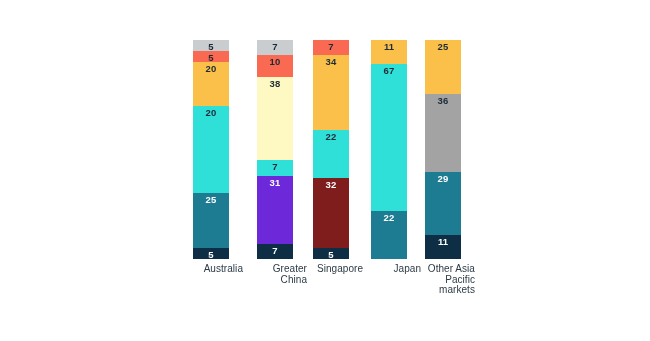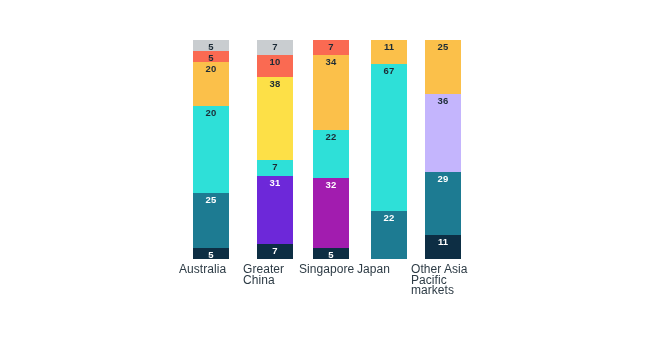--- a/index.html
+++ b/index.html
@@ -53,22 +53,22 @@
     font-size: 9.5px;
     font-weight: bold;
     line-height: 11px;
     letter-spacing: 0.1px;
   }
   .cat-label {
     position: absolute;
     top: 224px;
     left: -14px;
     width: 64px;
-    text-align: left;
-    font-size: 12px;
+    text-align: right;
+    font-size: 10px;
     line-height: 10.5px;
     color: #2d3b45;
     letter-spacing: 0.05px;
   }
 </style>
 </head>
 <body>
 
 <div id="chart-root">
   <div class="plot-area" id="plot-area">
@@ -98,21 +98,21 @@
         </div>
       </div>
       <div class="bar-group" style="left: 257px; top: 40px; height: 279px;">
         <div class="bar-stack" style="height: 219px;">
           <div class="segment" style="background: rgb(201, 205, 208); flex: 7 0 0px; height: 15.33px;">
             <span class="segment-label" style="color: rgb(28, 43, 54);">7</span>
           </div>
           <div class="segment" style="background: rgb(250, 106, 82); flex: 10 0 0px; height: 21.9px;">
             <span class="segment-label" style="color: rgb(28, 43, 54);">10</span>
           </div>
-          <div class="segment" style="background: #fde047; flex: 38 0 0px; height: 83.22px; text-decoration: underline;">
+          <div class="segment" style="background: #fef9c3; flex: 38 0 0px; height: 83.22px; text-decoration: underline;">
             <span class="segment-label" style="color: rgb(28, 43, 54);">38</span>
           </div>
           <div class="segment" style="background: rgb(46, 224, 216); flex: 7 0 0px; height: 15.33px;">
             <span class="segment-label" style="color: rgb(28, 43, 54);">7</span>
           </div>
           <div class="segment" style="background: #6d28d9; flex: 31 0 0px; height: 67.89px;">
             <span class="segment-label" style="color: rgb(255, 255, 255);">31</span>
           </div>
           <div class="segment" style="background: rgb(13, 46, 68); flex: 7 0 0px; height: 15.33px;">
             <span class="segment-label" style="color: rgb(255, 255, 255);">7</span>
@@ -127,21 +127,21 @@
         <div class="bar-stack" style="height: 219px;">
           <div class="segment" style="background: rgb(250, 106, 82); flex: 7 0 0px; height: 15.33px;">
             <span class="segment-label" style="color: rgb(28, 43, 54);">7</span>
           </div>
           <div class="segment" style="background: rgb(251, 192, 74); flex: 34 0 0px; height: 74.46px; padding-left: 30px;">
             <span class="segment-label" style="color: rgb(28, 43, 54);">34</span>
           </div>
           <div class="segment" style="background: rgb(46, 224, 216); flex: 22 0 0px; height: 48.18px;">
             <span class="segment-label" style="color: rgb(28, 43, 54);">22</span>
           </div>
-          <div class="segment" style="background: #a21caf; flex: 32 0 0px; height: 70.08px;">
+          <div class="segment" style="background: #7f1d1d; flex: 32 0 0px; height: 70.08px;">
             <span class="segment-label" style="color: rgb(255, 255, 255);">32</span>
           </div>
           <div class="segment" style="background: rgb(13, 46, 68); flex: 5 0 0px; height: 10.95px;">
             <span class="segment-label" style="color: rgb(255, 255, 255);">5</span>
           </div>
         </div>
         <div class="cat-label">
           <div>Singapore</div>
         </div>
       </div>
@@ -159,21 +159,21 @@
         </div>
         <div class="cat-label">
           <div>Japan</div>
         </div>
       </div>
       <div class="bar-group" style="left: 425px; top: 40px; height: 279px;">
         <div class="bar-stack" style="height: 219px;">
           <div class="segment" style="background: rgb(251, 192, 74); flex: 25 0 0px; height: 54.75px;">
             <span class="segment-label" style="color: rgb(28, 43, 54);">25</span>
           </div>
-          <div class="segment" style="background: #c4b5fd; flex: 36 0 0px; height: 78.84px;">
+          <div class="segment" style="background: #a3a3a3; flex: 36 0 0px; height: 78.84px;">
             <span class="segment-label" style="color: rgb(28, 43, 54);">36</span>
           </div>
           <div class="segment" style="background: rgb(29, 123, 146); flex: 29 0 0px; height: 63.51px;">
             <span class="segment-label" style="color: rgb(255, 255, 255);">29</span>
           </div>
           <div class="segment" style="background: rgb(13, 46, 68); flex: 11 0 0px; height: 24.09px;">
             <span class="segment-label" style="color: rgb(255, 255, 255);">11</span>
           </div>
         </div>
         <div class="cat-label">

